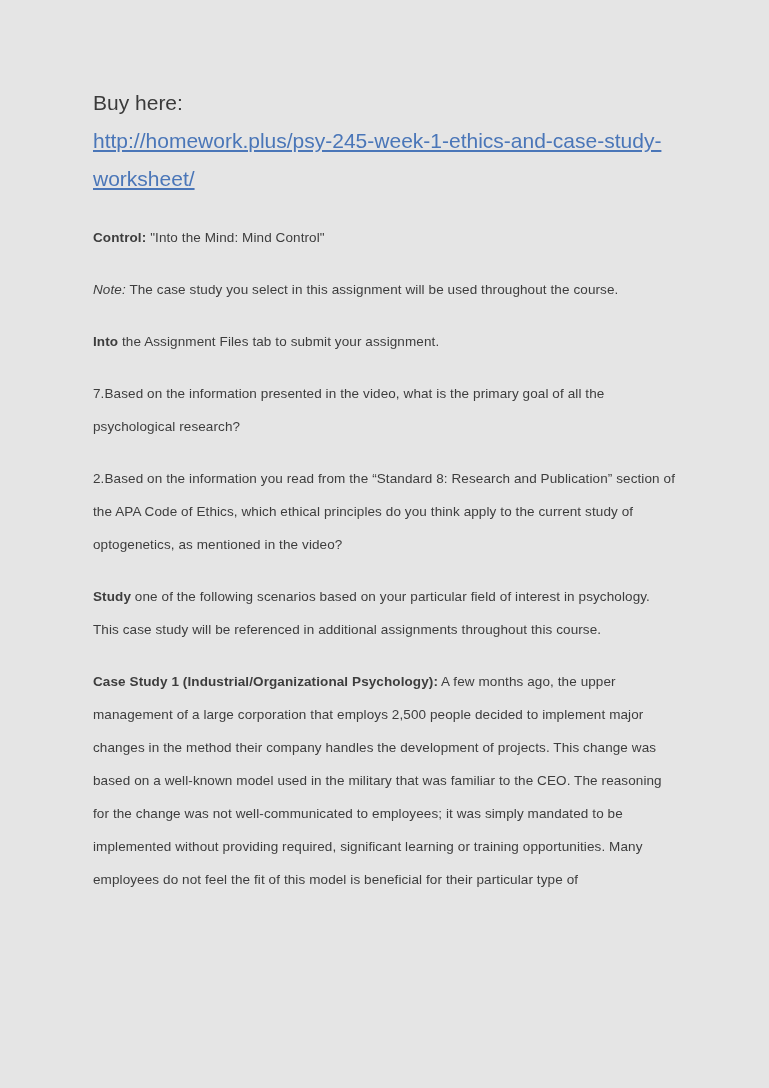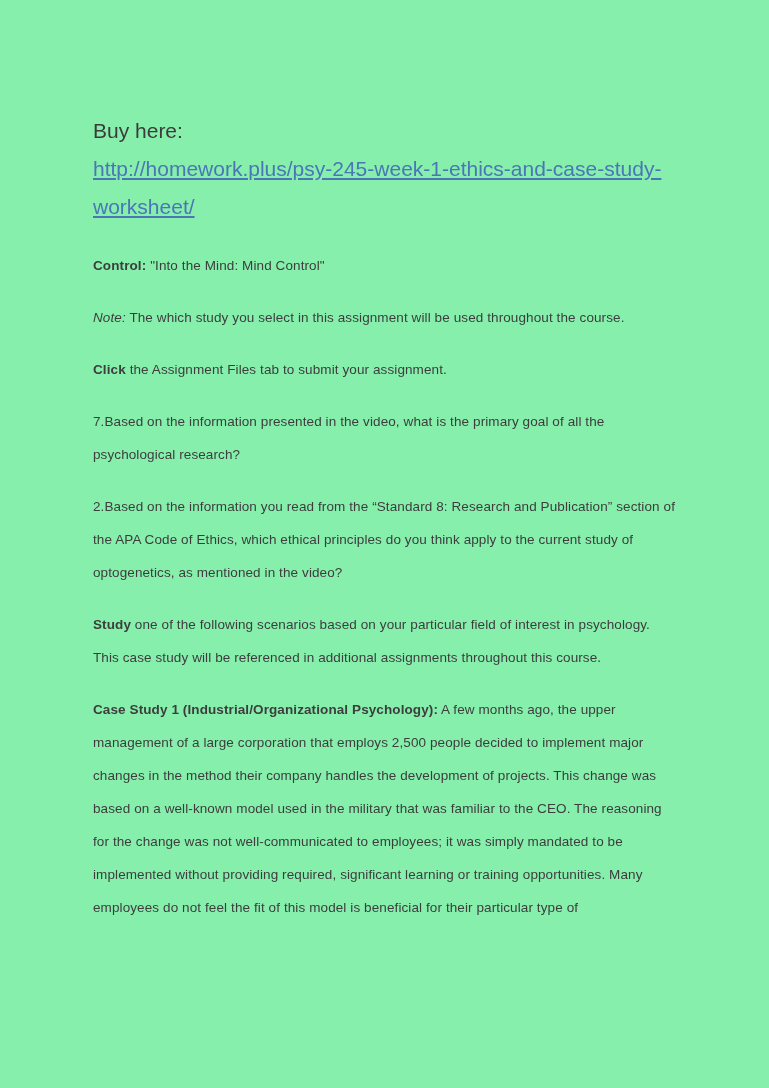--- a/index.html
+++ b/index.html
@@ -6,22 +6,22 @@
   html, body { background: #ffffff; }
   body {
     font-family: "Liberation Sans", "DejaVu Sans", sans-serif;
     color: #3d3d3d;
   }
   .page {
     position: relative;
     width: 769px;
     height: 1088px;
     margin: 0 auto;
-    background: #86efac;
-    padding: 112px 93px 40px 93px;
+    background: #e5e5e5;
+    padding: 84px 93px 40px 93px;
     overflow: hidden;
   }
   .heading {
     font-size: 21px;
     line-height: 38px;
     color: #3b3b3b;
     margin-bottom: 23px;
     width: 583px;
   }
   .heading a {
@@ -48,23 +48,23 @@
 <div class="page">
 
   <div class="heading">
     <div>Buy here:</div>
     <a>http://homework.plus/psy-245-week-1-ethics-and-case-study-worksheet/</a>
   </div>
 
   <p class="para"><span class="lead-bold">Control:</span><span> "Into the Mind: Mind Control"</span></p>
 
 
-  <p class="para"><span class="lead-italic">Note:</span><span> The which study you select in this assignment will be used throughout the course.</span></p>
+  <p class="para"><span class="lead-italic">Note:</span><span> The case study you select in this assignment will be used throughout the course.</span></p>
 
-  <p class="para"><span class="lead-bold">Click</span><span> the Assignment Files tab to submit your assignment.</span></p>
+  <p class="para"><span class="lead-bold">Into</span><span> the Assignment Files tab to submit your assignment.</span></p>
 
   <p class="para"><span>7.Based on the information presented in the video, what is the primary goal of all the psychological research?</span></p>
 
   <p class="para"><span>2.Based on the information you read from the “Standard 8: Research and Publication” section of the APA Code of Ethics, which ethical principles do you think apply to the current study of optogenetics, as mentioned in the video?</span></p>
 
   <p class="para"><span class="lead-bold">Study</span><span> one of the following scenarios based on your particular field of interest in psychology. This case study will be referenced in additional assignments throughout this course.</span></p>
 
 
   <p class="para"><span class="lead-bold">Case Study 1 (Industrial/Organizational Psychology):</span><span> A few months ago, the upper management of a large corporation that employs 2,500 people decided to implement major changes in the method their company handles the development of projects. This change was based on a well-known model used in the military that was familiar to the CEO. The reasoning for the change was not well-communicated to employees; it was simply mandated to be implemented without providing required, significant learning or training opportunities. Many employees do not feel the fit of this model is beneficial for their particular type of</span></p>
 

